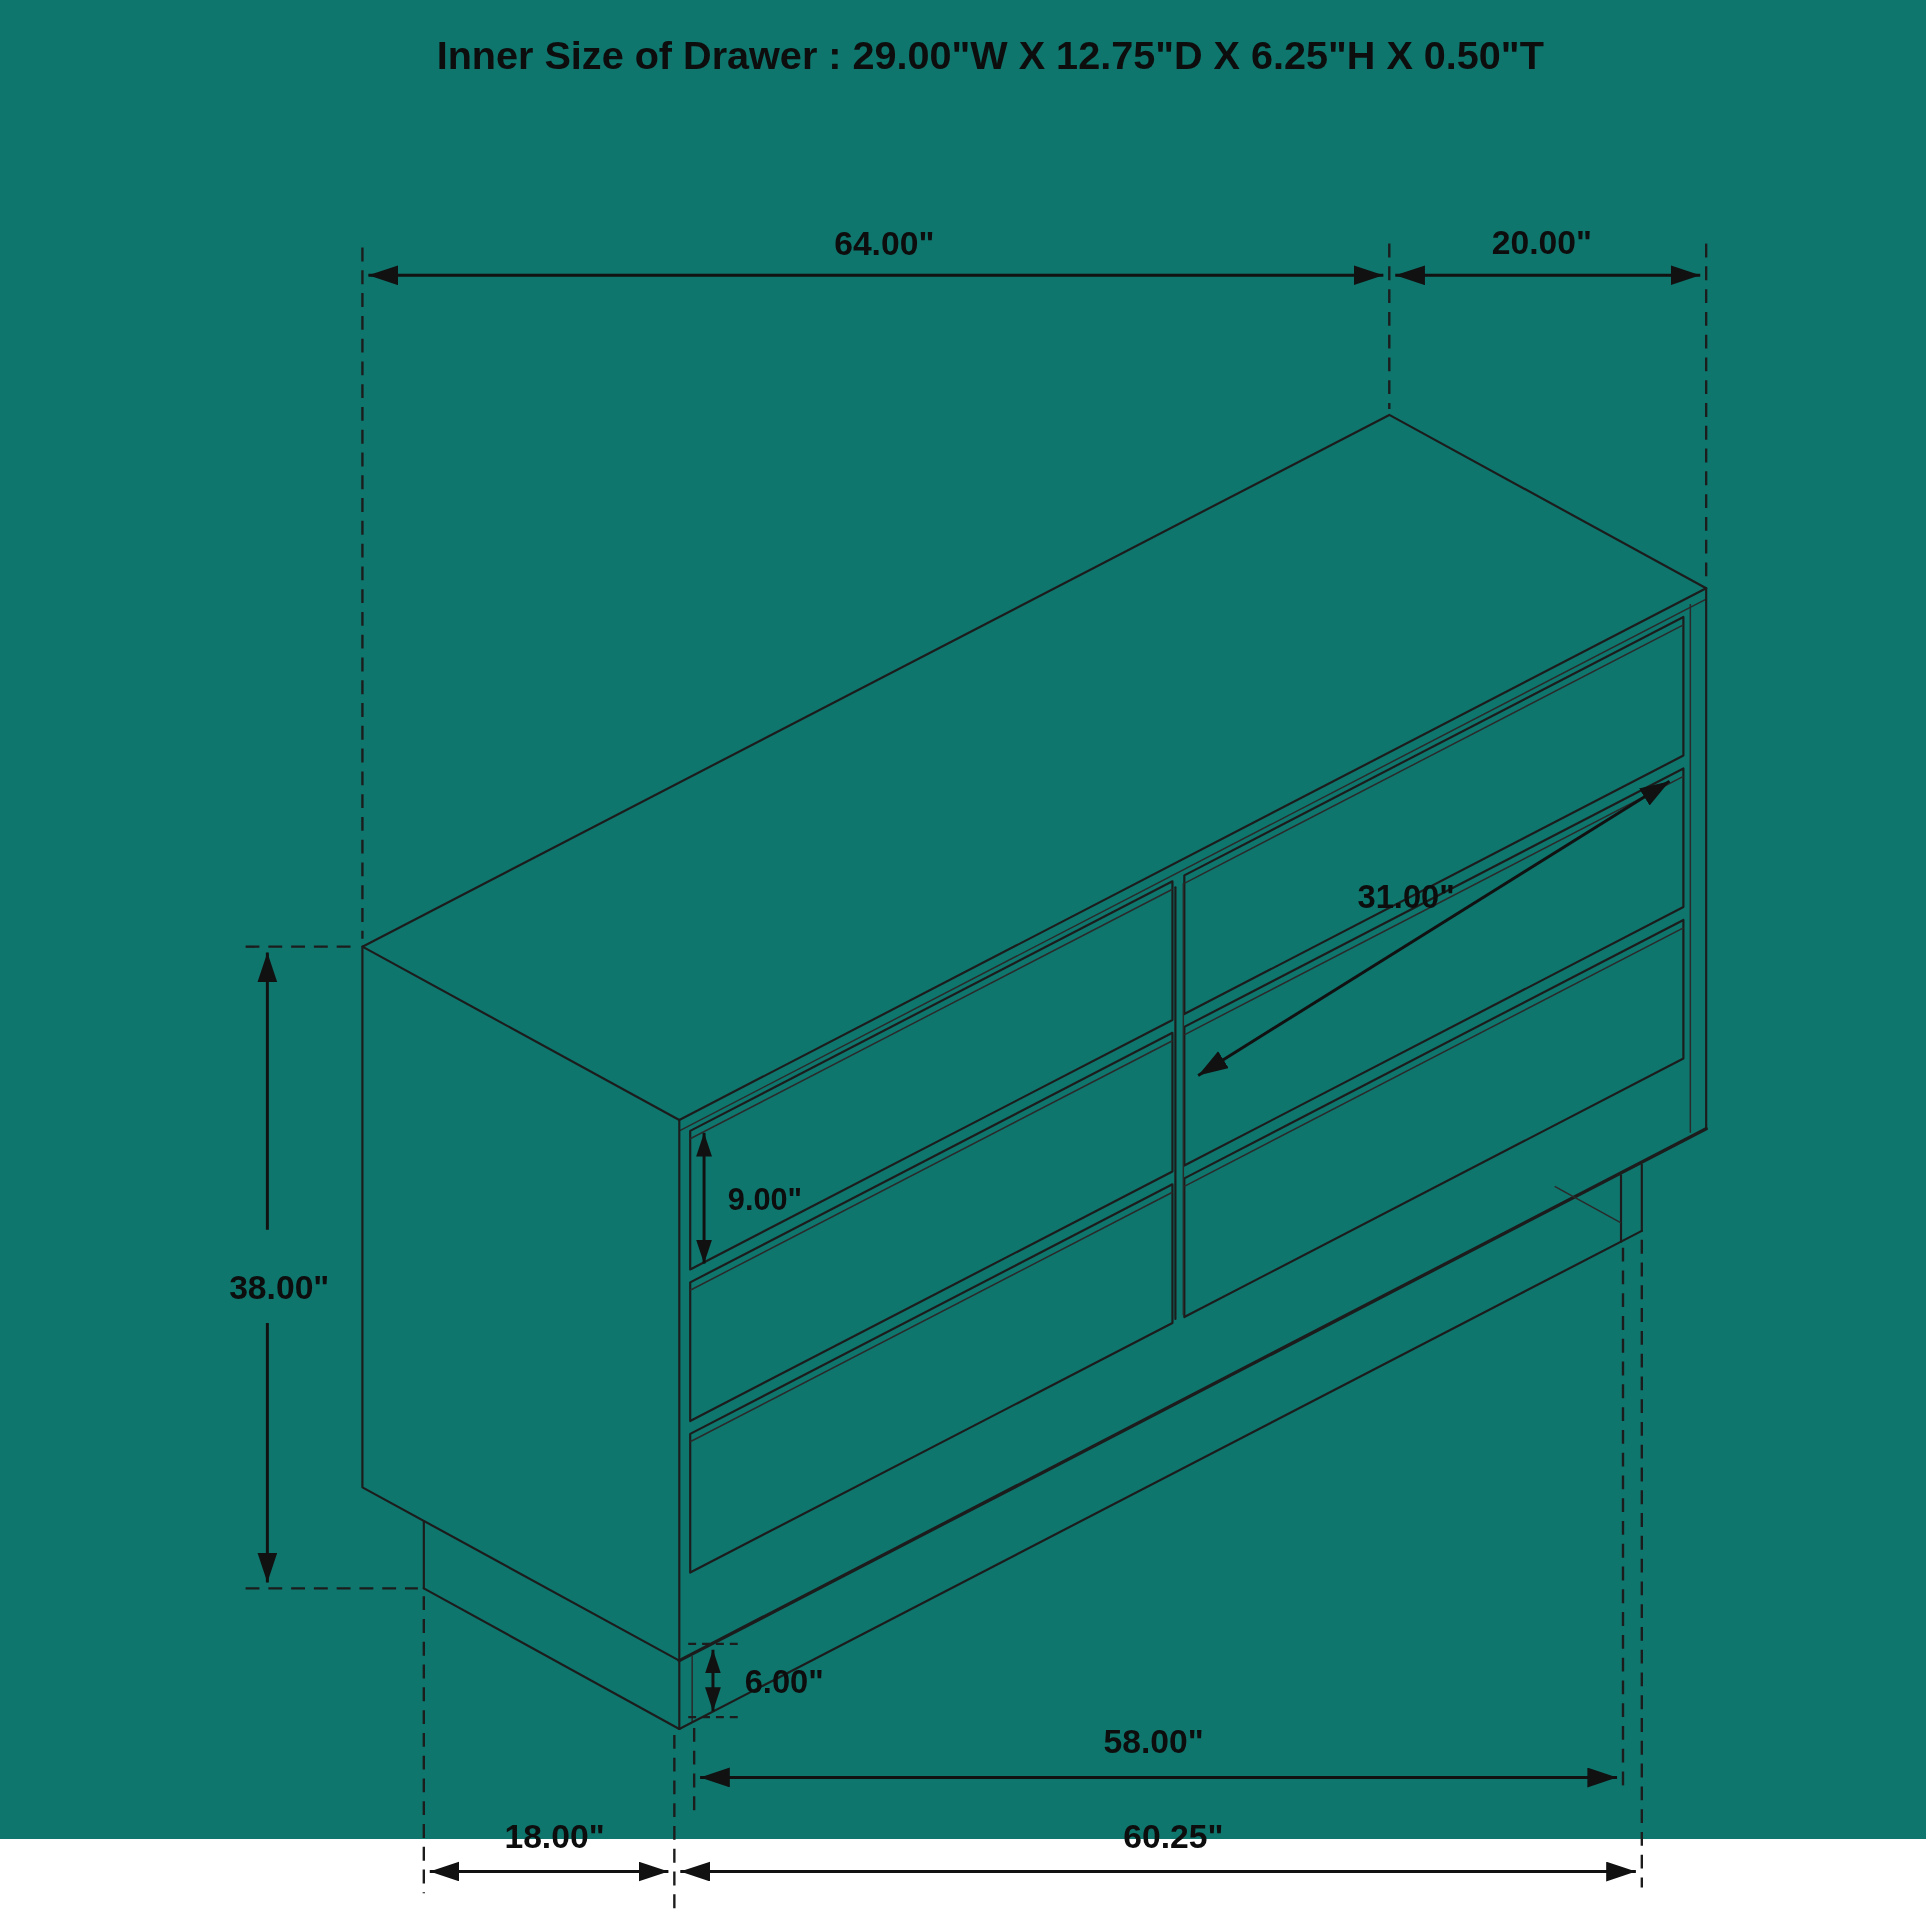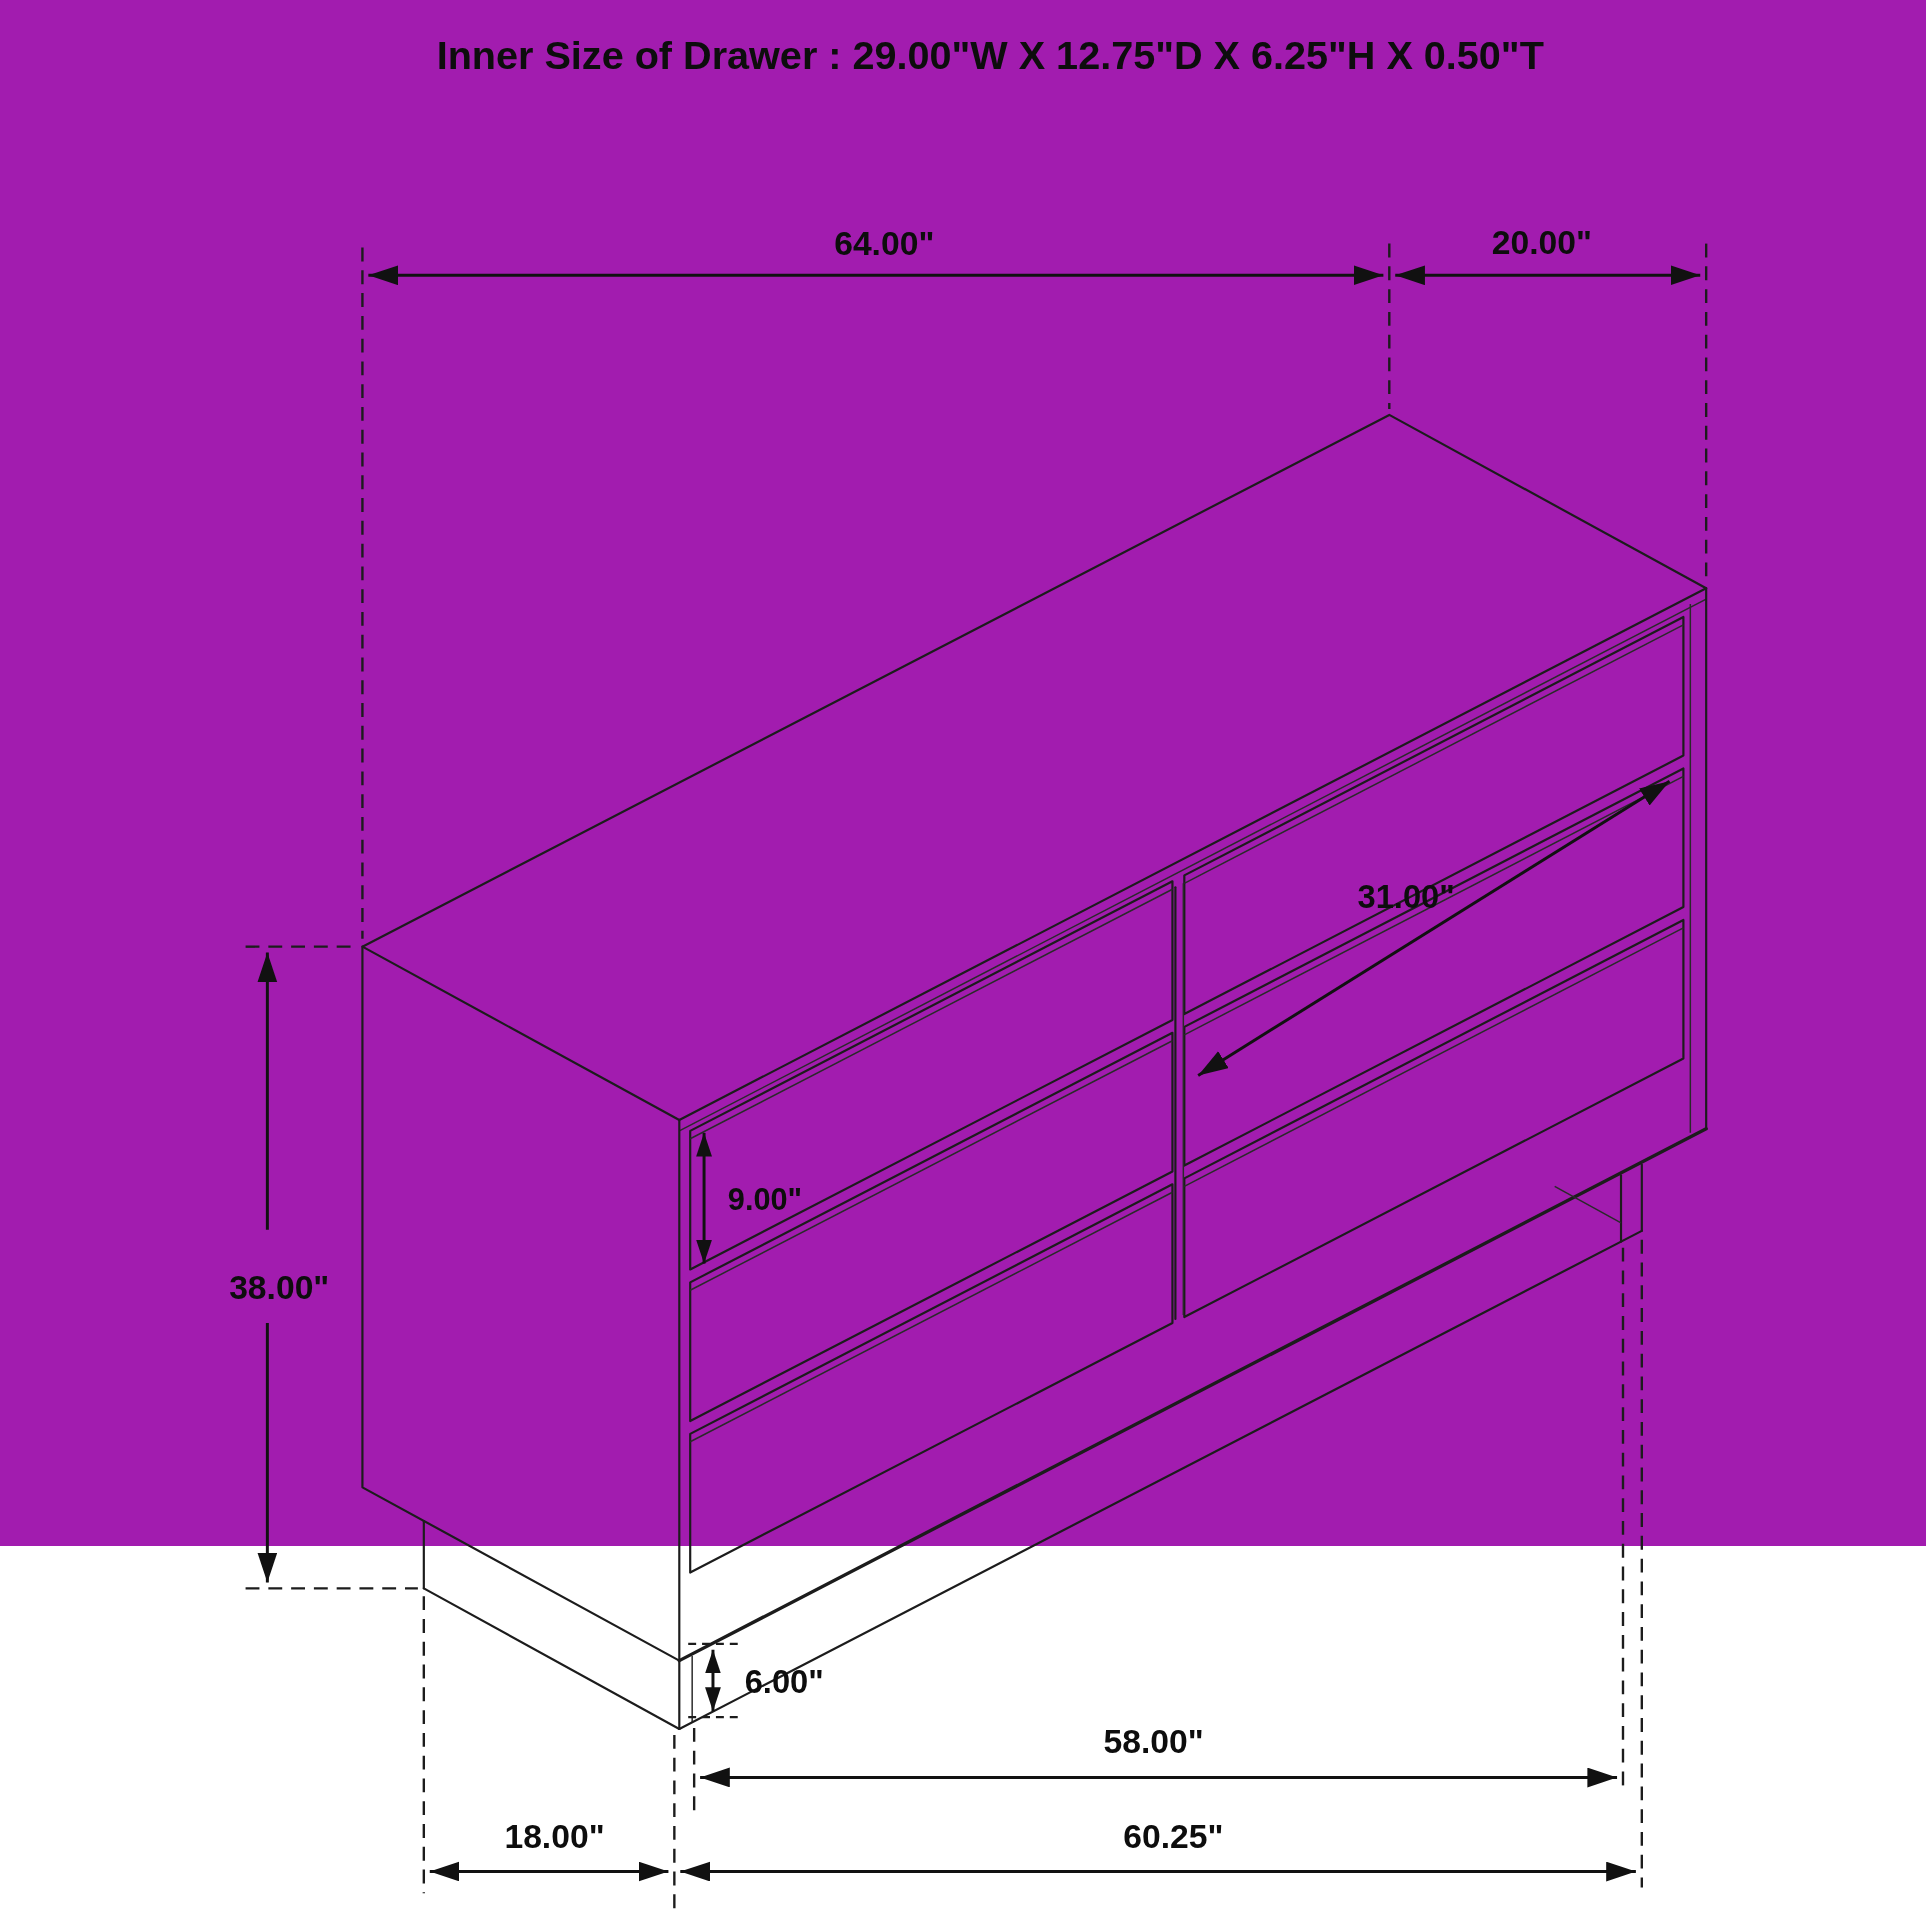--- a/index.html
+++ b/index.html
@@ -1,20 +1,20 @@
 <!DOCTYPE html>
 <html><head>
 <meta charset="utf-8">
 <style>
   html,body{
     margin:0;padding:0;background:#ffffff;
     width:1927px;height:1927px;overflow:hidden;
     font-family:"Liberation Sans", sans-serif;
   }
-  .stage{position:relative;width:1927px;height:1546px;background:#a21caf;}
+  .stage{position:relative;width:1927px;height:1839px;background:#0f766e;}
   svg{position:absolute;left:0;top:0;}
   .ln{stroke:#1c1c1c;stroke-width:2.2;fill:none;stroke-linejoin:round;stroke-linecap:round;}
   .ln-heavy{stroke:#1c1c1c;stroke-width:3.4;fill:none;stroke-linecap:round;}
   .ln-thin{stroke:#2a2a2a;stroke-width:1.5;fill:none;}
   .bevel{stroke:#2a2a2a;stroke-width:1.5;fill:none;}
   .dash{stroke:#1c1c1c;stroke-width:2.4;fill:none;stroke-dasharray:14 9;}
   .dash-s{stroke:#1c1c1c;stroke-width:2.2;fill:none;stroke-dasharray:8 6;}
   .dim{stroke:#111111;stroke-width:3;fill:none;}
   text{fill:#0d0d0d;font-weight:700;}
   .t-title{font-size:40px;}

